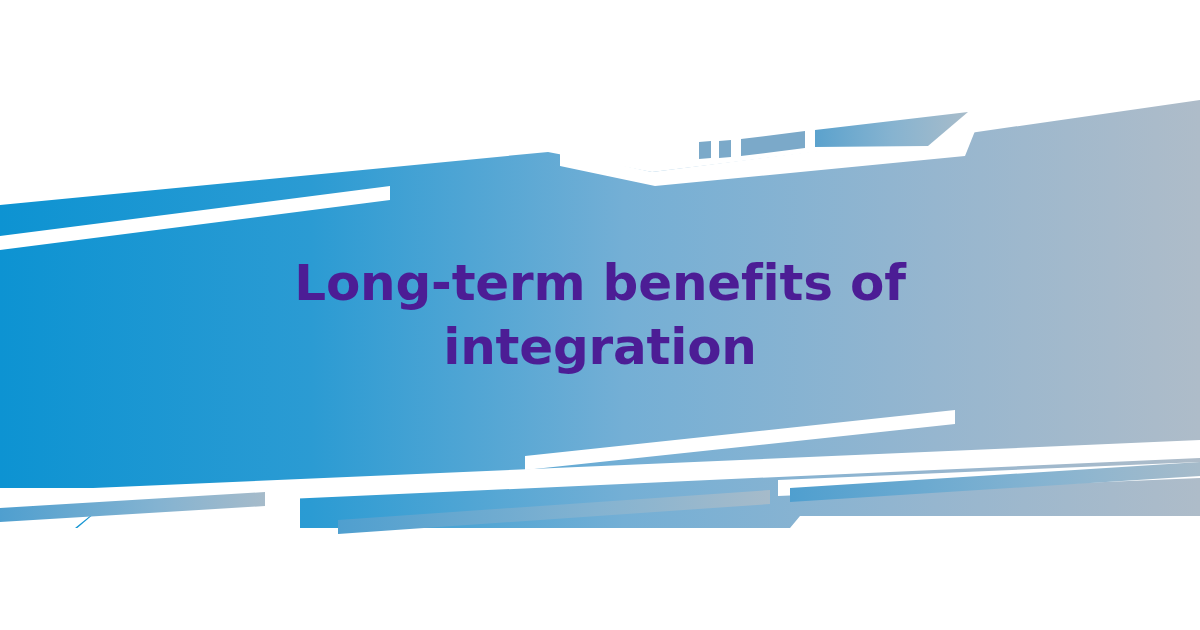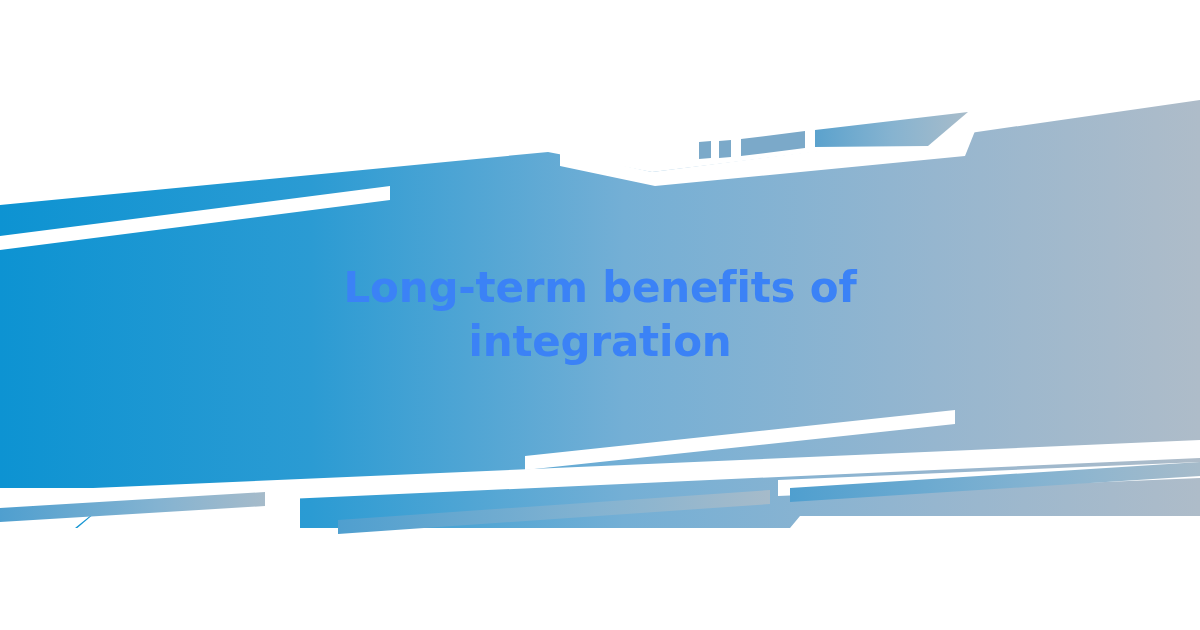--- a/index.html
+++ b/index.html
@@ -35,25 +35,25 @@
     align-items: center;
     justify-content: center;
     pointer-events: none;
   }
   #banner-title {
     width: 620px;
     margin: 16px;
     padding: 0;
     text-align: center;
     font-family: "DejaVu Sans", sans-serif;
-    font-size: 42px;
+    font-size: 50px;
     font-weight: bold;
     line-height: 1.28;
     letter-spacing: -0.2px;
-    color: #3b82f6;
+    color: #4c1d95;
     white-space: pre-line;
   }
 </style>
 </head>
 <body>
 
 <div id="banner">
 
   <svg id="banner-svg" viewBox="0 0 1200 630" preserveAspectRatio="none">
     <defs>

